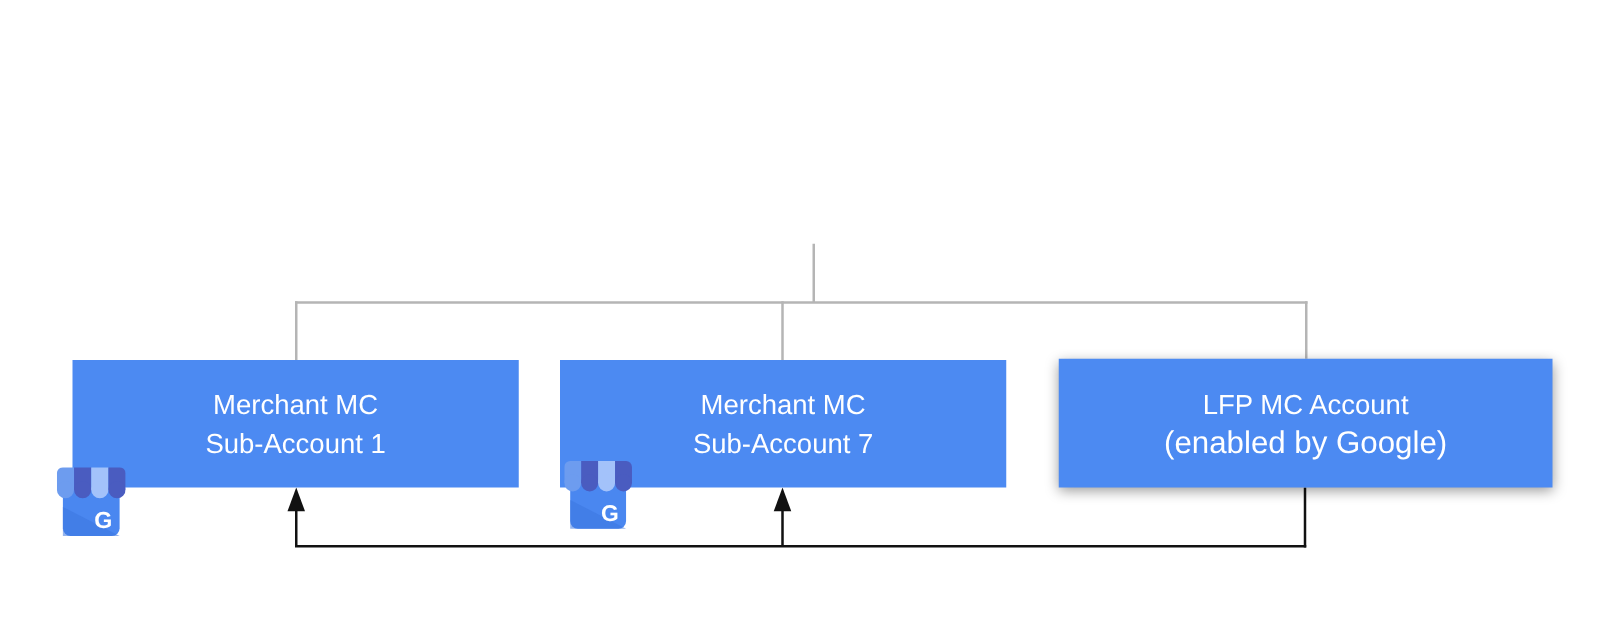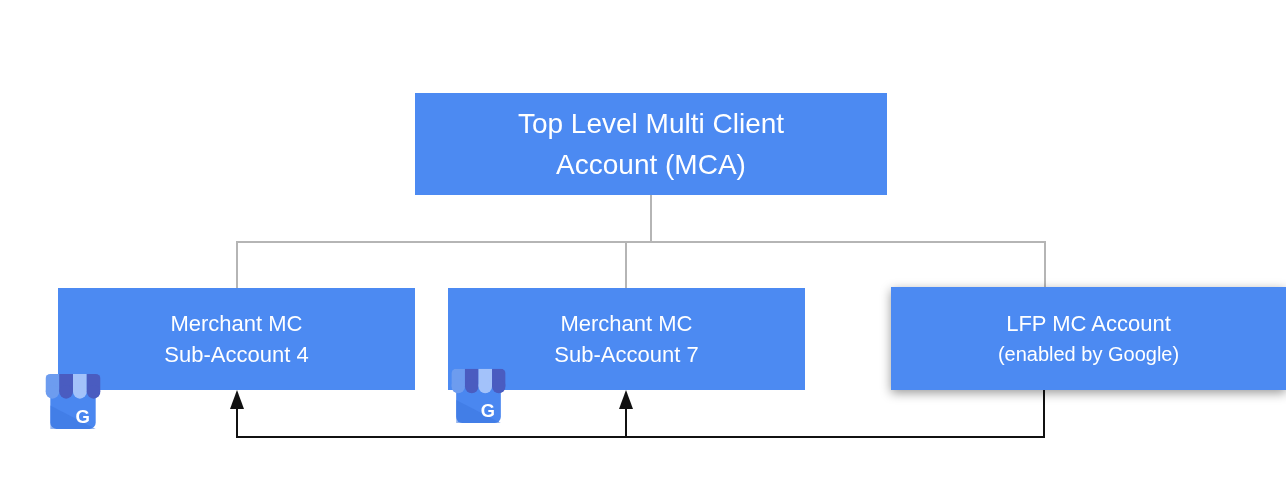--- a/index.html
+++ b/index.html
@@ -20,22 +20,22 @@
     justify-content: center;
     align-items: center;
     text-align: center;
   }
   .node span { display: block; }
 
   .node-mca  { left: 415px; top: 93px;  width: 472px; height: 102px; font-size: 28px; line-height: 41px; }
   .node-sub1 { left: 58px;  top: 288px; width: 357px; height: 102px; font-size: 22px; line-height: 31px; }
   .node-sub2 { left: 448px; top: 288px; width: 357px; height: 102px; font-size: 22px; line-height: 31px; }
   .node-lfp  { left: 847px; top: 287px; width: 395px; height: 103px; font-size: 22px; line-height: 30px;
-               box-shadow: 0 3px 10px rgba(0,0,0,0.40); margin-left: 44px; }
-  .node-lfp .sub-line { font-size: 20px; text-align: center; }
+               box-shadow: 0 3px 10px rgba(0,0,0,0.40); }
+  .node-lfp .sub-line { font-size: 25px; text-align: center; }
 
   .line-gray { position: absolute; background: #b5b5b5; }
   .g-stem  { left: 650px;  top: 195px; width: 2px;   height: 47px; }
   .g-hbar  { left: 236px;  top: 241px; width: 810px; height: 2px;  }
   .g-drop1 { left: 236px;  top: 241px; width: 2px;   height: 47px; }
   .g-drop2 { left: 625px;  top: 241px; width: 2px;   height: 47px; }
   .g-drop3 { left: 1044px; top: 241px; width: 2px;   height: 46px; }
 
   .line-black { position: absolute; background: #111111; }
   .b-down  { left: 1043px; top: 390px; width: 2px;   height: 48px; }
@@ -73,28 +73,24 @@
   <div class="line-gray g-drop2"></div>
   <div class="line-gray g-drop3"></div>
 
   <div class="line-black b-down"></div>
   <div class="line-black b-hbar"></div>
   <div class="line-black b-up1"></div>
   <div class="line-black b-up2"></div>
   <div class="arrowhead ah1"></div>
   <div class="arrowhead ah2"></div>
 
-  <div class="node node-mca">
-    <span>Top Level Multi Client</span>
-    <span>Account (MCA)</span>
-  </div>
 
   <div class="node node-sub1">
     <span>Merchant MC</span>
-    <span>Sub-Account 4</span>
+    <span>Sub-Account 1</span>
   </div>
 
   <div class="node node-sub2">
     <span>Merchant MC</span>
     <span>Sub-Account 7</span>
   </div>
 
   <div class="node node-lfp">
     <span>LFP MC Account</span>
     <span class="sub-line">(enabled by Google)</span>

